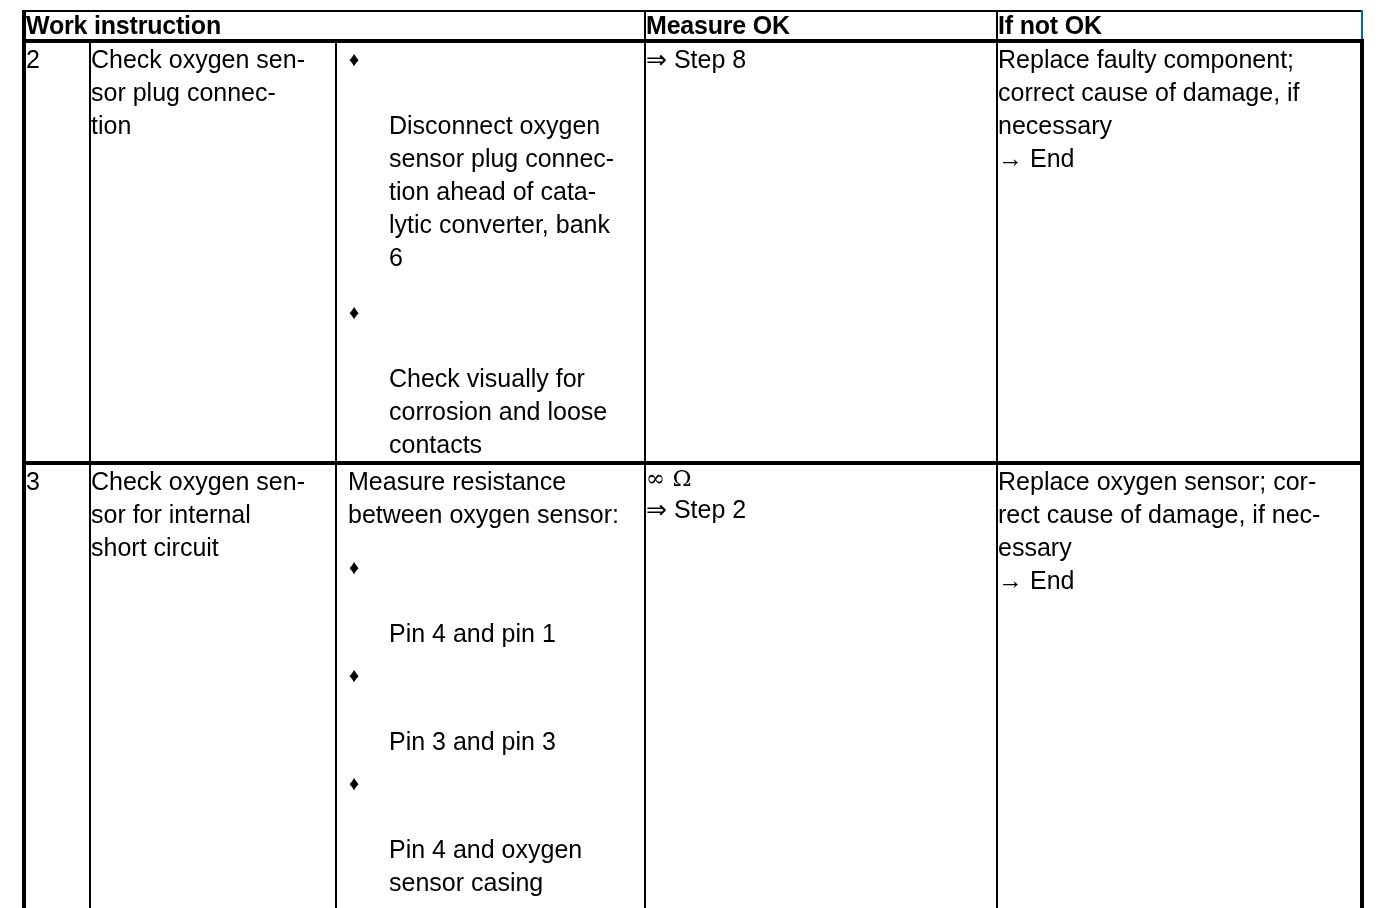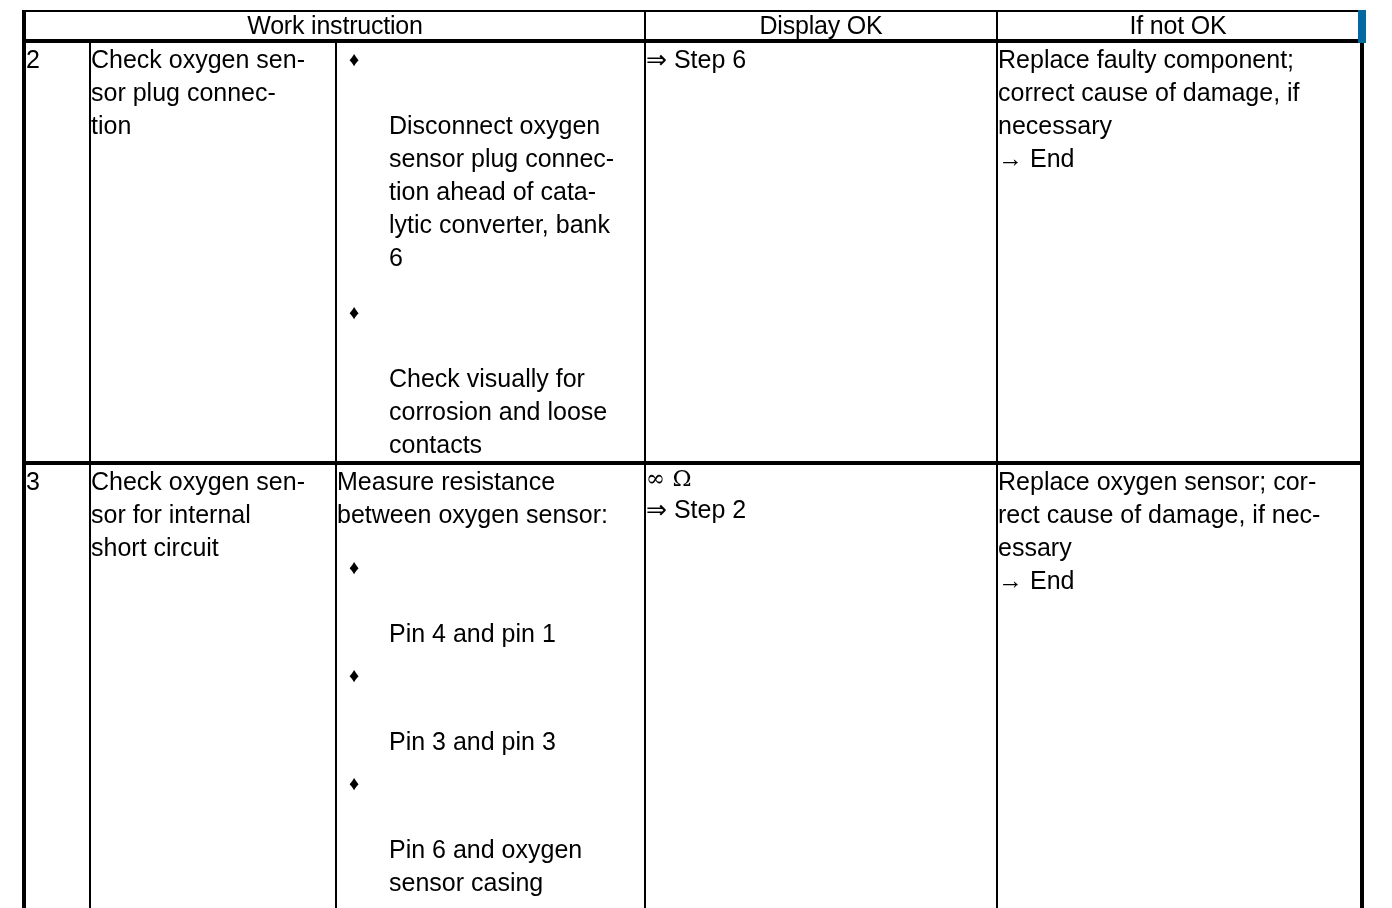--- a/index.html
+++ b/index.html
@@ -47,29 +47,29 @@
     vertical-align: top;
     padding: 0;
     background: #ffffff;
   }
 
   
   thead th {
     border-top: 4px solid #000;
     border-bottom: 4px solid #000;
     padding: 7px 10px 10px 10px;
-    font-weight: normal;
+    font-weight: bold;
     font-size: 25px;
     line-height: 1.08;
     letter-spacing: -0.2px;
-    text-align: center;
+    text-align: left;
     font-stretch: condensed;
   }
   thead th.first { border-left: 4px solid #000; }
-  thead th.last  { border-right: 8px solid #0369a1; }
+  thead th.last  { border-right: 2px solid #0369a1; }
 
   tbody tr > td { border-top: 0; }
   tbody tr.row-sep > td { border-top: 4px solid #000; }
   tbody tr:last-child > td { border-bottom: 4px solid #000; }
   tbody td.first { border-left: 4px solid #000; }
   tbody td.last  { border-right: 4px solid #000; margin-left: 20px; }
 
   tbody td {
     font-size: 25px;
     line-height: 1.32;
@@ -99,21 +99,21 @@
     position: absolute;
     left: 12px;
     top: 0;
     font-size: 20px;
     line-height: 1.6;
   }
   ul.bullets.tight > li { margin-bottom: 9px; }
 
   .lead-in {
     white-space: pre-line;
-    margin: 0 0 20px 0;
+    margin: 0 0 20px 11px;
   }
 
   .sym-line {
     font-family: "DejaVu Serif", serif;
     font-size: 23px;
     line-height: 1.15;
     margin-bottom: 2px;
   }
   .arrow-line { white-space: nowrap; }
 </style>
@@ -127,21 +127,21 @@
       <col class="c-num">
       <col class="c-instr">
       <col class="c-detail">
       <col class="c-ok">
       <col class="c-notok">
     </colgroup>
 
     <thead>
       <tr>
         <th class="first" colspan="3">Work instruction</th>
-        <th>Display OK</th>
+        <th>Measure OK</th>
         <th class="last">If not OK</th>
       </tr>
     </thead>
 
     <tbody>
 
       <tr class="row-sep">
         <td class="first cell-num">
           <span class="cell-text">2</span>
         </td>
@@ -162,21 +162,21 @@
             </li>
             <li>
               <span class="dia">♦</span>
               <span>Check visually for
 corrosion and loose
 contacts</span>
             </li>
           </ul>
         </td>
         <td>
-          <div class="arrow-line">⇒ Step 6</div>
+          <div class="arrow-line">⇒ Step 8</div>
         </td>
         <td class="last">
           <div class="cell-text">Replace faulty component;
 correct cause of damage, if
 necessary</div>
           <div class="arrow-line">→ End</div>
         </td>
       </tr>
 
       <tr class="row-sep">
@@ -195,21 +195,21 @@
             <li>
               <span class="dia">♦</span>
               <span>Pin 4 and pin 1</span>
             </li>
             <li>
               <span class="dia">♦</span>
               <span>Pin 3 and pin 3</span>
             </li>
             <li>
               <span class="dia">♦</span>
-              <span>Pin 6 and oxygen
+              <span>Pin 4 and oxygen
 sensor casing</span>
             </li>
 
           </ul>
         </td>
         <td>
           <div class="sym-line">∞ Ω</div>
           <div class="arrow-line">⇒ Step 2</div>
         </td>
         <td class="last">

